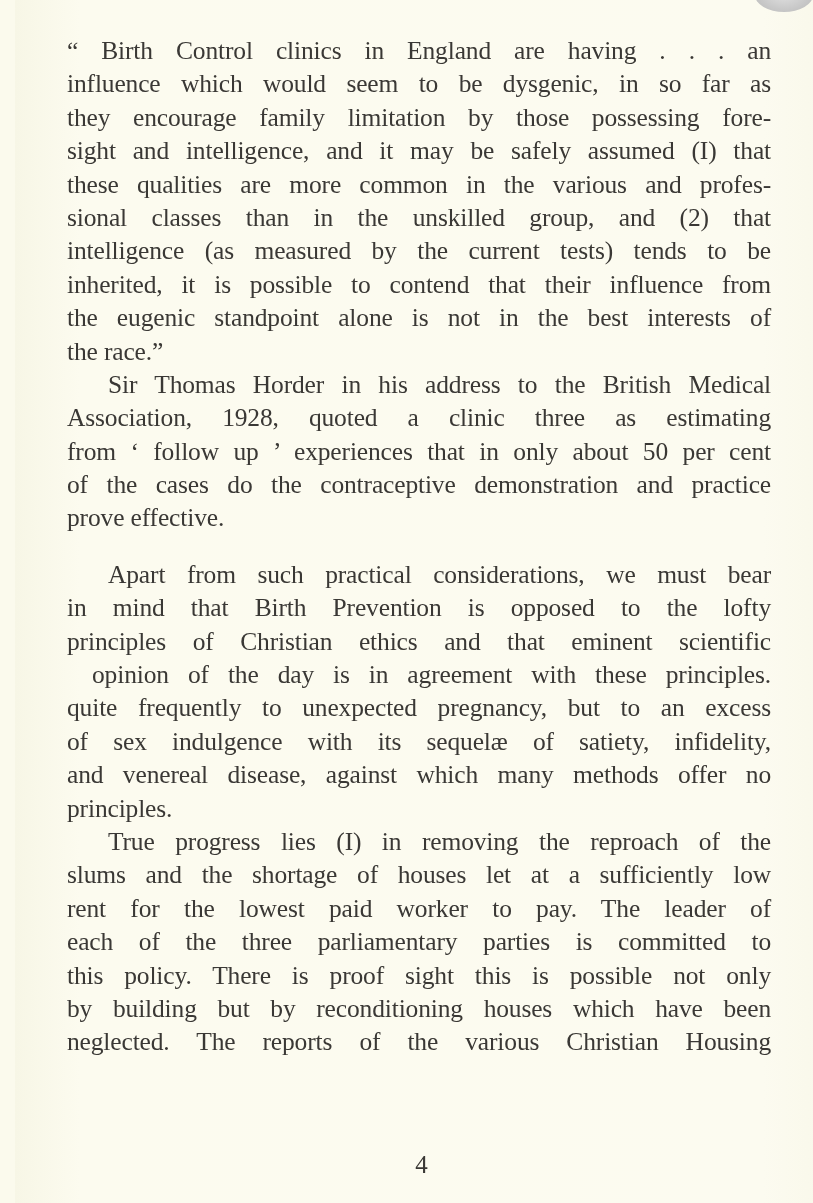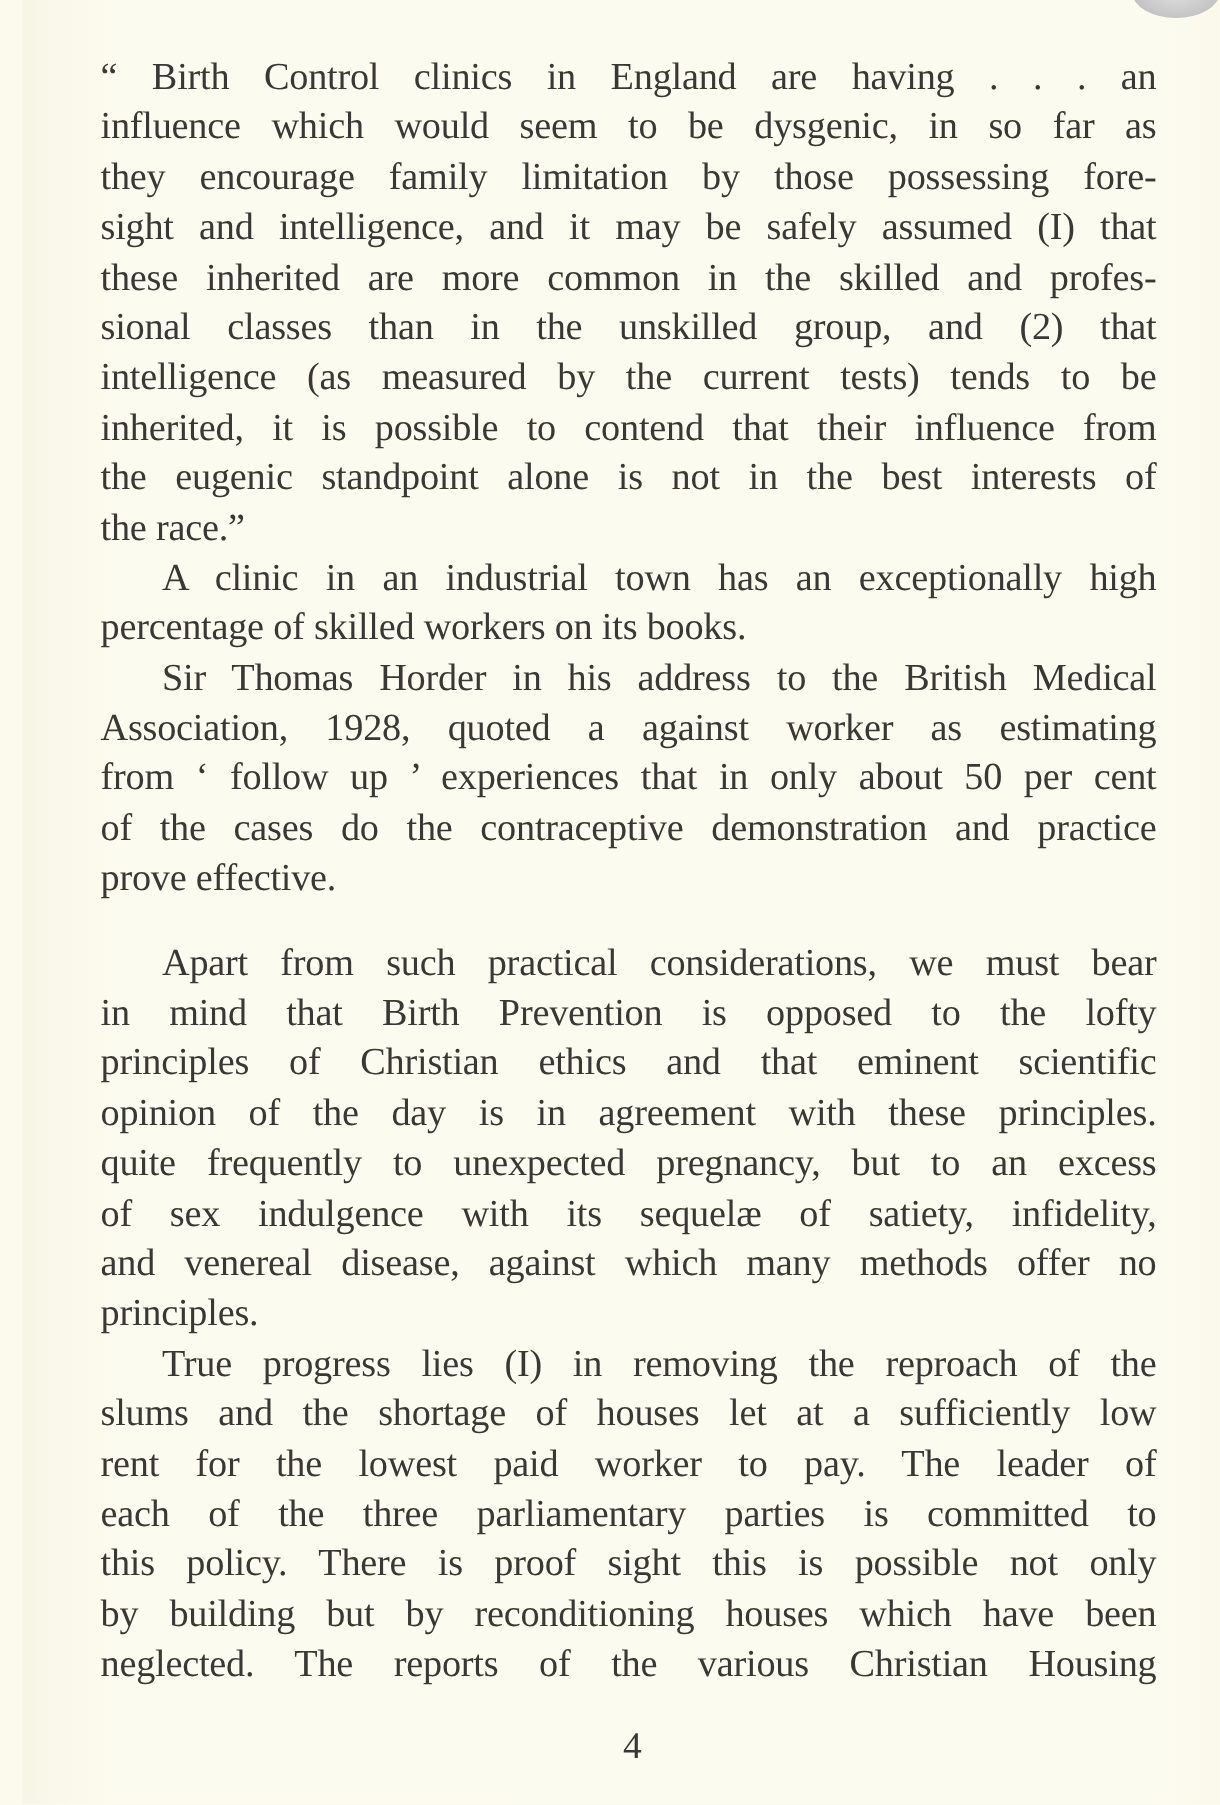--- a/index.html
+++ b/index.html
@@ -46,46 +46,42 @@
 <div class="page">
   <div class="corner-mark"></div>
 
   <div class="body-text">
 
     <div>
       <span class="line" style="white-space: normal; word-break: keep-all;">“ Birth Control clinics in England are having . . . an</span>
       <span class="line" style="white-space: normal; word-break: keep-all;">influence which would seem to be dysgenic, in so far as</span>
       <span class="line" style="white-space: normal; word-break: keep-all;">they encourage family limitation by those possessing fore-</span>
       <span class="line" style="white-space: normal; word-break: keep-all;">sight and intelligence, and it may be safely assumed (I) that</span>
-      <span class="line" style="white-space: normal; word-break: keep-all;">these inherited are more common in the skilled and profes-</span>
+      <span class="line" style="white-space: normal; word-break: keep-all;">these qualities are more common in the various and profes-</span>
       <span class="line" style="white-space: normal; word-break: keep-all;">sional classes than in the unskilled group, and (2) that</span>
       <span class="line" style="white-space: normal; word-break: keep-all;">intelligence (as measured by the current tests) tends to be</span>
       <span class="line" style="white-space: normal; word-break: keep-all;">inherited, it is possible to contend that their influence from</span>
       <span class="line" style="white-space: normal; word-break: keep-all;">the eugenic standpoint alone is not in the best interests of</span>
       <span class="line last" style="white-space: normal; word-break: keep-all;">the race.”</span>
     </div>
 
-    <div>
-      <span class="line indent" style="white-space: normal; word-break: keep-all;">A clinic in an industrial town has an exceptionally high</span>
-      <span class="line last" style="white-space: normal; word-break: keep-all;">percentage of skilled workers on its books.</span>
-    </div>
 
     <div>
       <span class="line indent" style="white-space: normal; word-break: keep-all;">Sir Thomas Horder in his address to the British Medical</span>
-      <span class="line" style="white-space: normal; word-break: keep-all;">Association, 1928, quoted a against worker as estimating</span>
+      <span class="line" style="white-space: normal; word-break: keep-all;">Association, 1928, quoted a clinic three as estimating</span>
       <span class="line" style="white-space: normal; word-break: keep-all;">from ‘ follow up ’ experiences that in only about 50 per cent</span>
       <span class="line" style="white-space: normal; word-break: keep-all;">of the cases do the contraceptive demonstration and practice</span>
       <span class="line last" style="white-space: normal; word-break: keep-all;">prove effective.</span>
     </div>
 
     <div>
       <span class="line indent" style="white-space: normal; word-break: keep-all; margin-top: 23px;">Apart from such practical considerations, we must bear</span>
       <span class="line" style="white-space: normal; word-break: keep-all;">in mind that Birth Prevention is opposed to the lofty</span>
       <span class="line" style="white-space: normal; word-break: keep-all;">principles of Christian ethics and that eminent scientific</span>
-      <span class="line" style="white-space: normal; word-break: keep-all;">opinion of the day is in agreement with these principles.</span>
+      <span class="line" style="white-space: normal; word-break: keep-all; margin-left: 25px;">opinion of the day is in agreement with these principles.</span>
       <span class="line" style="white-space: normal; word-break: keep-all;">quite frequently to unexpected pregnancy, but to an excess</span>
       <span class="line" style="white-space: normal; word-break: keep-all;">of sex indulgence with its sequelæ of satiety, infidelity,</span>
       <span class="line" style="white-space: normal; word-break: keep-all;">and venereal disease, against which many methods offer no</span>
       <span class="line last" style="white-space: normal; word-break: keep-all;">principles.</span>
     </div>
 
     <div>
       <span class="line indent" style="white-space: normal; word-break: keep-all;">True progress lies (I) in removing the reproach of the</span>
       <span class="line" style="white-space: normal; word-break: keep-all;">slums and the shortage of houses let at a sufficiently low</span>
       <span class="line" style="white-space: normal; word-break: keep-all;">rent for the lowest paid worker to pay.  The leader of</span>

